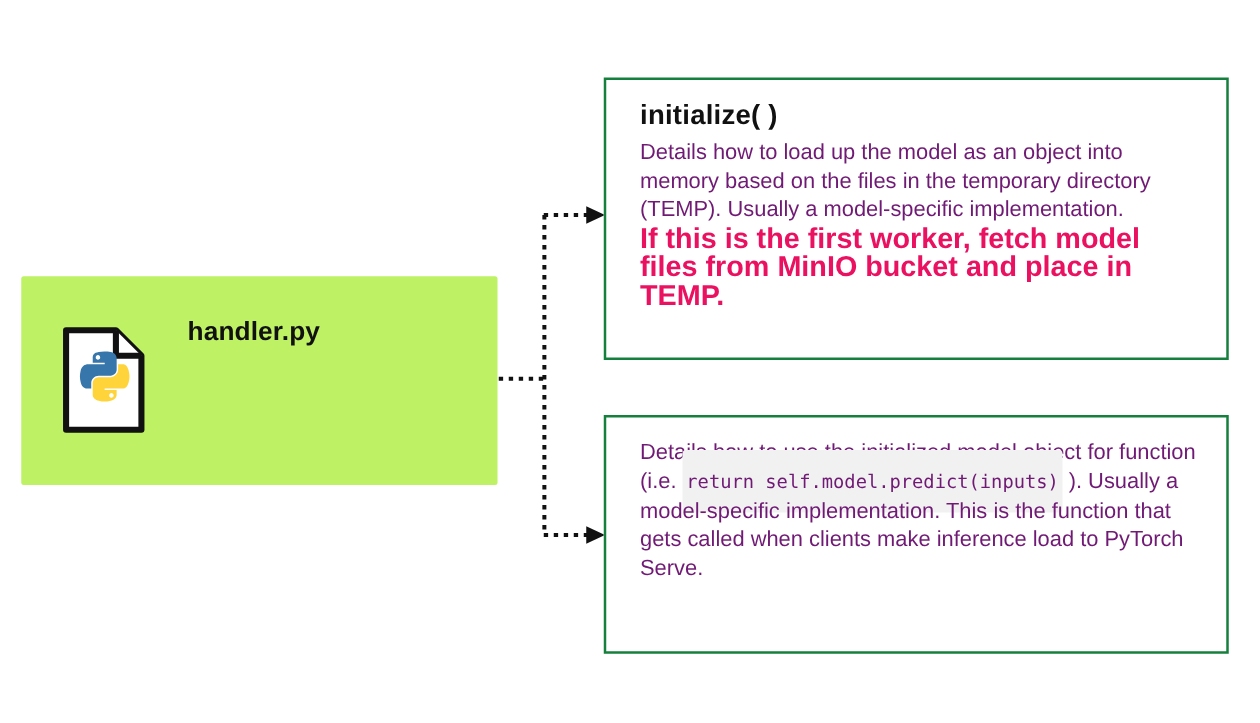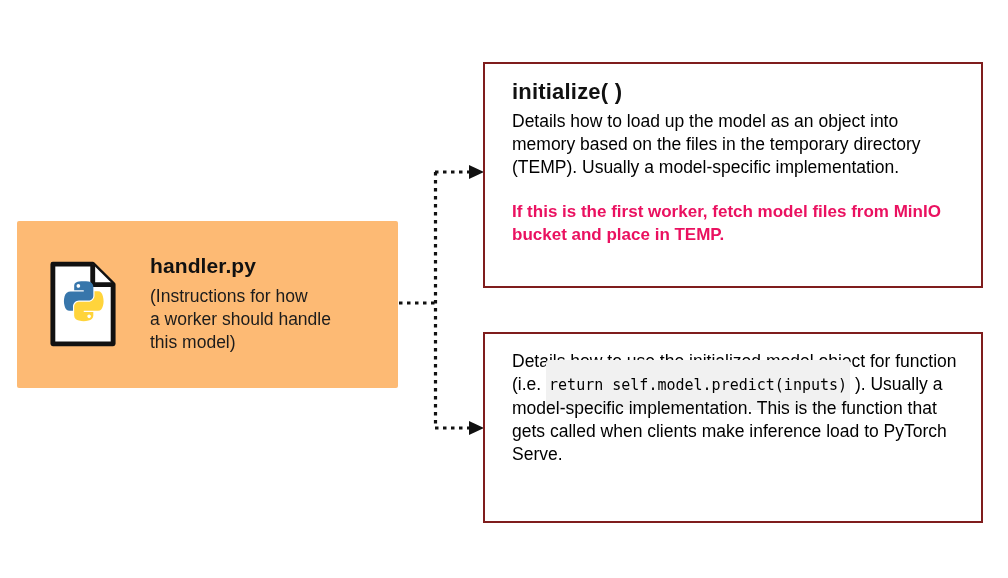--- a/index.html
+++ b/index.html
@@ -14,21 +14,21 @@
     height: 578px;
     background: #ffffff;
     overflow: hidden;
   }
 
   
   .source-box {
     position: absolute;
     left: 17px; top: 221px;
     width: 381px; height: 167px;
-    background: #fdba74;
+    background: #bef264;
     border-radius: 2px;
   }
   .source-icon {
     position: absolute;
     left: 31px; top: 39px;
     width: 70px; height: 88px;
   }
   .source-text {
     position: absolute;
     left: 133px; top: 33px;
@@ -47,42 +47,41 @@
     color: #1c1c1c;
     white-space: pre-line;
   }
 
   
   .detail-box {
     position: absolute;
     left: 483px;
     width: 500px;
     background: #ffffff;
-    border: 2px solid #7f1d1d;
+    border: 2px solid #15803d;
     padding: 13px 20px 0 27px;
   }
   .box-initialize { top: 62px; height: 226px; }
   .box-handle    { top: 332px; height: 191px; }
 
   .detail-title {
     font-size: 22px;
     font-weight: bold;
     color: #111111;
     letter-spacing: 0.2px;
     line-height: 30px;
   }
   .detail-body {
     margin-top: 3px;
     font-size: 17.5px;
     line-height: 23px;
-    color: #000000;
+    color: #701a75;
   }
   .highlight-text {
-    margin-top: 21px;
-    font-size: 17px;
+    font-size: 23px;
     line-height: 23px;
     font-weight: bold;
     color: #ea1160;
   }
   .code-chip {
     font-family: "DejaVu Sans Mono", "Liberation Mono", monospace;
     font-size: 15px;
     background: #f1f1f1;
     border-radius: 3px;
     padding: 16px 3px;
@@ -117,23 +116,20 @@
     <svg class="source-icon" viewBox="0 0 72 90" xmlns="http://www.w3.org/2000/svg">
       <path d="M5 4 H46 L67 25 V86 H5 Z" fill="#ffffff" stroke="#111111" stroke-width="5" stroke-linejoin="round"></path>
       <path d="M46 4 V25 H67" fill="#ffffff" stroke="#111111" stroke-width="5" stroke-linejoin="round"></path>
       <g transform="translate(13.5,21.5) scale(0.42)">
         <path fill="#3776ab" d="M54.92 0c-4.02 0-7.85.36-11.22 1-9.93 1.74-11.73 5.4-11.73 12.16v8.92h23.47v2.97H23.16c-6.82 0-12.79 4.1-14.66 11.9-2.15 8.94-2.25 14.52 0 23.86 1.67 6.95 5.65 11.9 12.47 11.9h8.07v-10.7c0-7.75 6.7-14.58 14.66-14.58h23.44c6.52 0 11.73-5.37 11.73-11.92V13.16c0-6.36-5.36-11.13-11.73-12.19C63.1.3 58.95 0 54.92 0zM42.23 7.18c2.42 0 4.4 2.01 4.4 4.49 0 2.47-1.98 4.47-4.4 4.47-2.44 0-4.4-2-4.4-4.47 0-2.48 1.96-4.49 4.4-4.49z"></path>
         <path fill="#ffd43b" d="M81.74 25.05v10.41c0 8.08-6.85 14.88-14.66 14.88H43.64c-6.42 0-11.73 5.5-11.73 11.92v22.35c0 6.36 5.53 10.1 11.73 11.92 7.42 2.18 14.54 2.58 23.44 0 5.9-1.71 11.73-5.15 11.73-11.92v-8.94H55.37v-2.98h35.17c6.82 0 9.36-4.76 11.73-11.9 2.45-7.35 2.35-14.42 0-23.86-1.69-6.8-4.9-11.9-11.73-11.9h-8.8zM68.56 81.63c2.44 0 4.4 2 4.4 4.47 0 2.48-1.96 4.49-4.4 4.49-2.42 0-4.4-2.01-4.4-4.49 0-2.47 1.98-4.47 4.4-4.47z"></path>
       </g>
     </svg>
     <div class="source-text">
       <div class="source-title">handler.py</div>
-      <div class="source-desc">(Instructions for how
-a worker should handle
-this model)</div>
     </div>
   </div>
 
   <div class="detail-box box-initialize">
     <div class="detail-title">initialize( )</div>
     <div class="detail-body">Details how to load up the model as an object into memory based on the files in the temporary directory (TEMP). Usually a model-specific implementation.</div>
     <div class="highlight-text">If this is the first worker, fetch model files from MinIO bucket and place in TEMP.</div>
   </div>
 
   <div class="detail-box box-handle">

